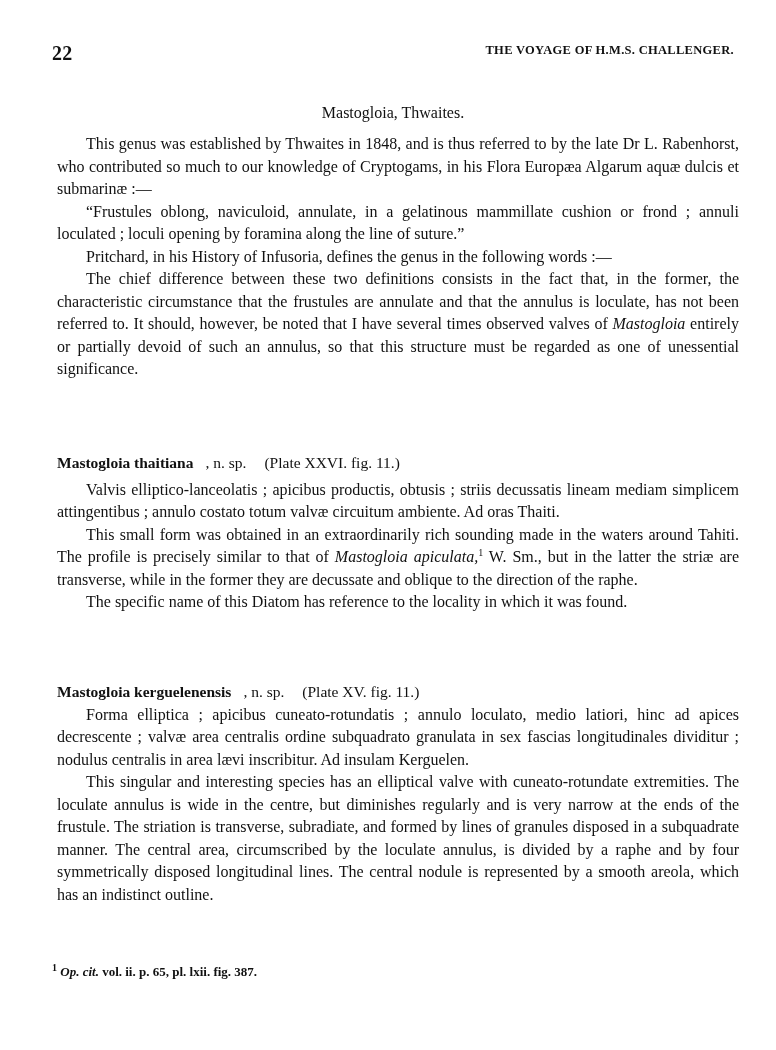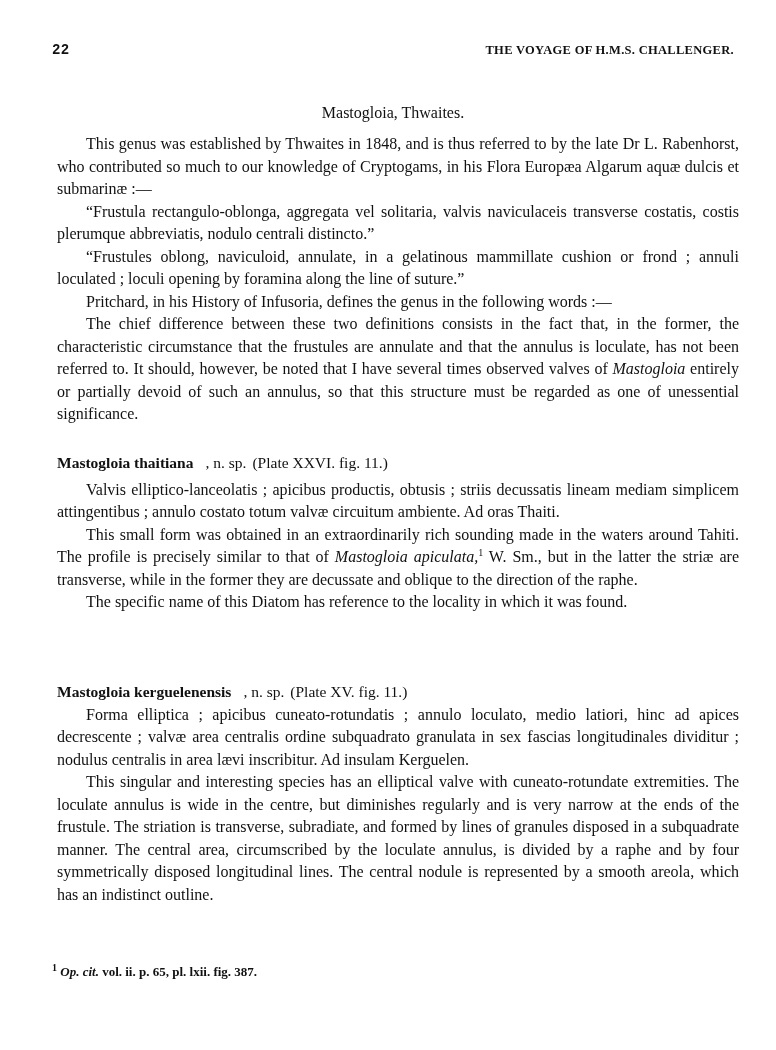--- a/index.html
+++ b/index.html
@@ -8,50 +8,49 @@
       font-family: "Liberation Serif", "DejaVu Serif", serif;
       color: #111111;
     }
     .page {
       position: absolute; left: 52px; top: 0; width: 682px;
     }
     .running-head {
       position: absolute; top: 42px; left: 0; width: 682px; height: 20px;
       font-size: 12.5px; letter-spacing: 0.3px;
     }
-    .page-number { position: absolute; left: 0; top: 0; font-weight: bold; font-size: 14px; font-family: Liberation Mono, monospace; }
+    .page-number { position: absolute; left: 0; top: 0; font-weight: bold; font-size: 20px; }
     .header-title { position: absolute; left: 0; width: 682px; text-align: right; top: 1px; font-weight: bold; }
     .section-heading {
       position: absolute; top: 104px; left: 0; width: 682px; text-align: center; font-size: 16px;
     }
     .body { position: absolute; left: 5px; width: 682px; font-size: 16px; line-height: 22.5px; text-align: justify; }
     .body p { margin: 0; }
     .indent { text-indent: 29px; }
     .species-heading { font-weight: bold; font-size: 15.5px; }
     .species-heading .normal { font-weight: normal; margin-left: 12px; }
-    .species-heading .plate { font-weight: normal; margin-left: 6px; }
+    .species-heading .plate { font-weight: normal; margin-left: 18px; }
     em { font-style: italic; }
     sup { font-size: 10px; vertical-align: super; line-height: 0; }
     .footnote { position: absolute; left: 0; width: 682px; text-align: left; font-size: 13px; font-weight: bold; }
     .footnote em { font-weight: bold; }
   </style>
 </head>
 <body>
 
 <div class="page">
   <div class="running-head">
     <span class="page-number">22</span>
     <span class="header-title">THE VOYAGE OF H.M.S. CHALLENGER.</span>
   </div>
 
   <div class="section-heading">Mastogloia, Thwaites.</div>
 
   <div class="body" style="top:133px;">
     <p class="indent">This genus was established by Thwaites in 1848, and is thus referred to by the late Dr L. Rabenhorst, who contributed so much to our knowledge of Cryptogams, in his Flora Europæa Algarum aquæ dulcis et submarinæ :—</p>
-    <p class="indent">“Frustula rectangulo-oblonga, aggregata vel solitaria, valvis naviculaceis transverse costatis, costis plerumque abbreviatis, nodulo centrali distincto.”</p>
     <p class="indent">“Frustules oblong, naviculoid, annulate, in a gelatinous mammillate cushion or frond ; annuli loculated ; loculi opening by foramina along the line of suture.”</p>
     <p class="indent">Pritchard, in his History of Infusoria, defines the genus in the following words :—</p>
     <p class="indent"><span>The chief difference between these two definitions consists in the fact that, in the former, the characteristic circumstance that the frustules are annulate and that the annulus is loculate, has not been referred to.  It should, however, be noted that I have several times observed valves of </span><em>Mastogloia</em><span> entirely or partially devoid of such an annulus, so that this structure must be regarded as one of unessential significance.</span></p>
   </div>
 
   <div class="body" style="top:452px;">
     <p class="species-heading"><span>Mastogloia thaitiana</span><span class="normal">, n. sp.</span><span class="plate">(Plate XXVI. fig. 11.)</span></p>
     <p class="indent" style="margin-top:4px;">Valvis elliptico-lanceolatis ; apicibus productis, obtusis ; striis decussatis lineam mediam simplicem attingentibus ; annulo costato totum valvæ circuitum ambiente. Ad oras Thaiti.</p>
     <p class="indent"><span>This small form was obtained in an extraordinarily rich sounding made in the waters around Tahiti.  The profile is precisely similar to that of </span><em>Mastogloia apiculata,</em><sup>1</sup><span> W. Sm., but in the latter the striæ are transverse, while in the former they are decussate and oblique to the direction of the raphe.</span></p>
     <p class="indent">The specific name of this Diatom has reference to the locality in which it was found.</p>

